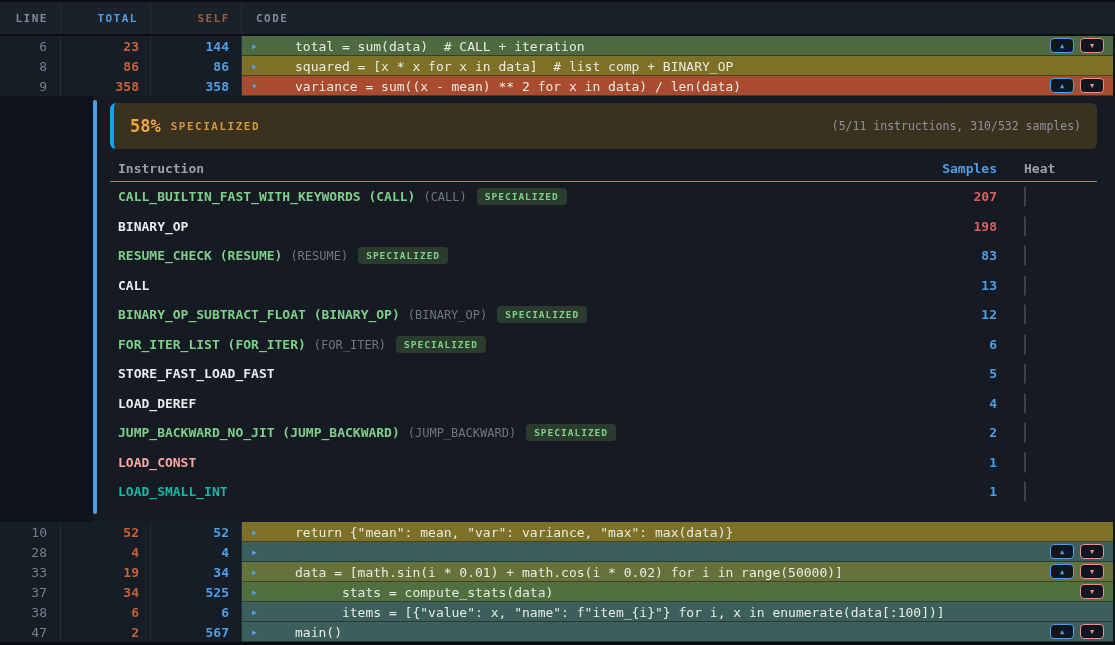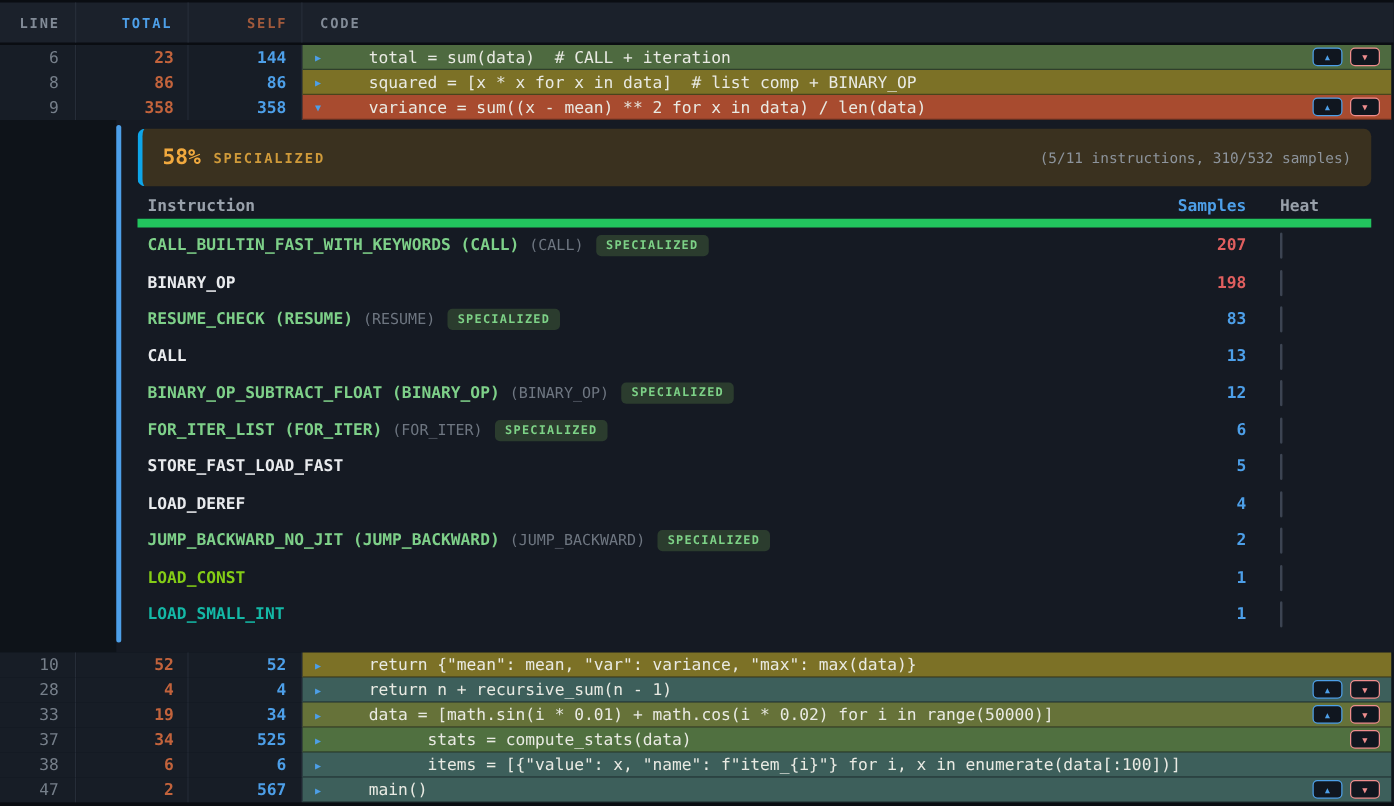--- a/index.html
+++ b/index.html
@@ -44,21 +44,21 @@
   #panel-left { position: absolute; left: 0; top: 0; width: 93px; height: 426px; background: #0e1319; }
   #panel-line { position: absolute; left: 93px; top: 4px; width: 4px; height: 414px;
                 background: #4d9fe8; border-radius: 2px; }
   #banner { position: absolute; left: 110px; top: 7px; width: 987px; height: 46px;
             background: #3a311f; border-left: 4px solid #0ea5e9; border-radius: 6px;
             display: flex; align-items: center; padding: 0 16px; }
   .banner-pct   { font-size: 17px; font-weight: bold; color: #f1a93e; }
   .banner-label { font-size: 11px; font-weight: bold; color: #cf9a3a; letter-spacing: 1.5px; margin-left: 10px; }
   .banner-detail{ margin-left: auto; font-size: 11.5px; color: #8d949c; }
   #itable { position: absolute; left: 110px; top: 60px; width: 987px; }
-  .ihead { display: flex; align-items: center; height: 26px; border-bottom: 7px solid #22c55e;
+  .ihead { display: flex; align-items: center; height: 26px; border-bottom: 1px solid #22c55e;
            font-size: 13px; font-weight: bold; }
   .ihead .h-instr   { flex: 1; color: #99a1ab; padding-left: 8px; }
   .ihead .h-samples { width: 120px; text-align: right; padding-right: 13px; color: #4d9fe8; }
   .ihead .h-heat    { width: 87px; padding-left: 14px; color: #99a1ab; }
   .irow { display: flex; align-items: center; height: 29.5px; }
   .i-name { flex: 1; padding-left: 8px; font-size: 13px; font-weight: bold; white-space: nowrap; }
   .i-base { font-size: 12px; font-weight: normal; color: #6e7681; margin-left: 8px; }
   .i-badge { display: inline-block; font-size: 9.5px; font-weight: bold; letter-spacing: 1px;
              color: #7dd287; background: #2b3c2e; border-radius: 4px; padding: 3px 8px;
              margin-left: 10px; vertical-align: 1px; }
@@ -184,21 +184,21 @@
       <span class="i-heat"><span class="heat-track"><span class="heat-fill" style="width: 1.9%;"></span></span></span>
     </div>
 
     <div class="irow">
       <span class="i-name" style="color: rgb(126, 208, 137);"><b>JUMP_BACKWARD_NO_JIT (JUMP_BACKWARD)</b><span class="i-base">(JUMP_BACKWARD)</span><span class="i-badge">SPECIALIZED</span></span>
       <span class="i-samples" style="color: rgb(77, 159, 232);">2</span>
       <span class="i-heat"><span class="heat-track"><span class="heat-fill" style="width: 1%;"></span></span></span>
     </div>
 
     <div class="irow">
-      <span class="i-name" style="color: #84cc16;"><b>LOAD_CONST</b></span>
+      <span class="i-name" style="color: #fca5a5;"><b>LOAD_CONST</b></span>
       <span class="i-samples" style="color: rgb(77, 159, 232);">1</span>
       <span class="i-heat"><span class="heat-track"><span class="heat-fill" style="width: 0.5%;"></span></span></span>
     </div>
 
     <div class="irow">
       <span class="i-name" style="color: #14b8a6;"><b>LOAD_SMALL_INT</b></span>
       <span class="i-samples" style="color: rgb(77, 159, 232);">1</span>
       <span class="i-heat"><span class="heat-track"><span class="heat-fill" style="width: 0.5%;"></span></span></span>
     </div>
   </div>
@@ -215,21 +215,20 @@
       <span class="code-text">return {"mean": mean, "var": variance, "max": max(data)}</span>
     </div>
   </div>
 
   <div class="grid-row">
     <div class="cell c-line">28</div>
     <div class="cell c-self">4</div>
     <div class="cell c-total">4</div>
     <div class="cell c-code" style="background: rgb(61, 95, 91);">
       <span class="toggle">▶</span>
-      <span class="code-text">return n + recursive_sum(n - 1)</span>
       <span class="navbtns">
         <span class="nbtn up">▲</span>
         <span class="nbtn down">▼</span>
       </span>
     </div>
   </div>
 
   <div class="grid-row">
     <div class="cell c-line">33</div>
     <div class="cell c-self">19</div>

